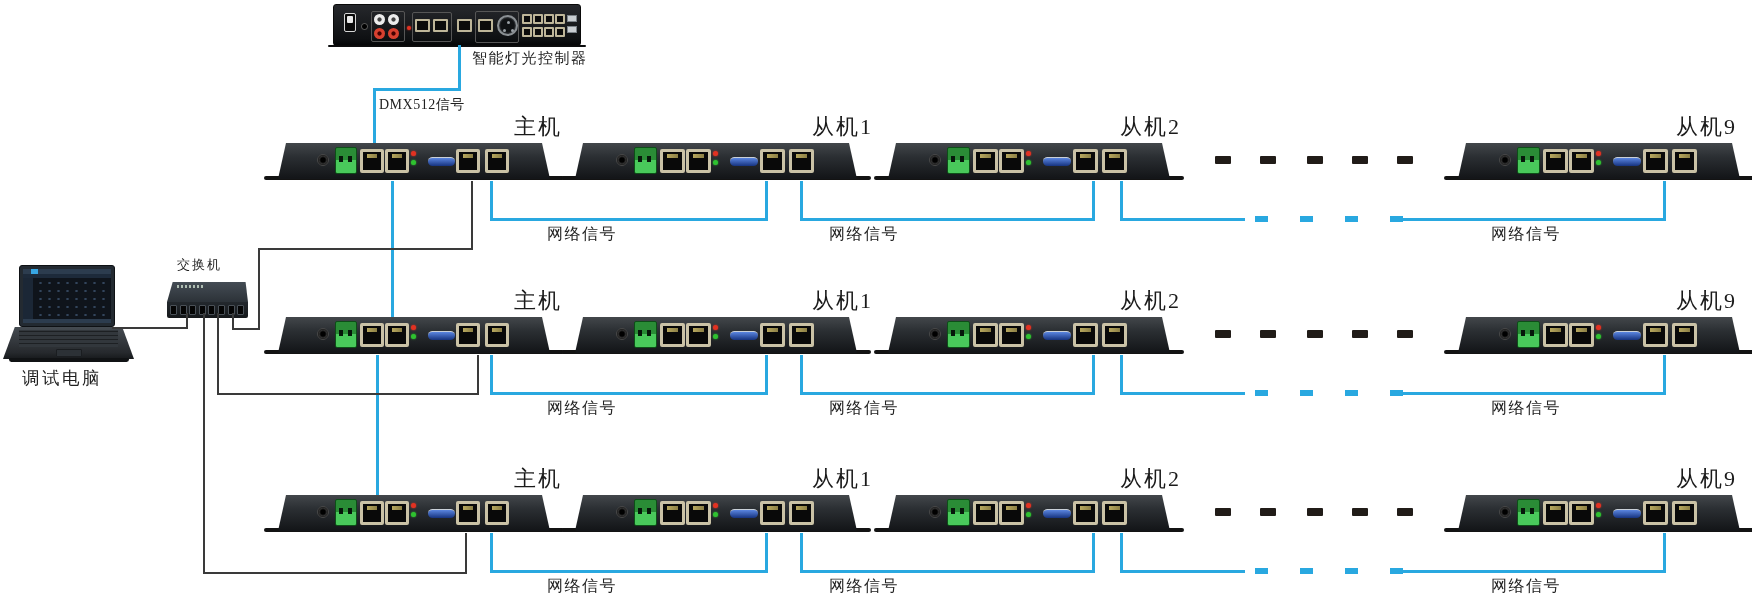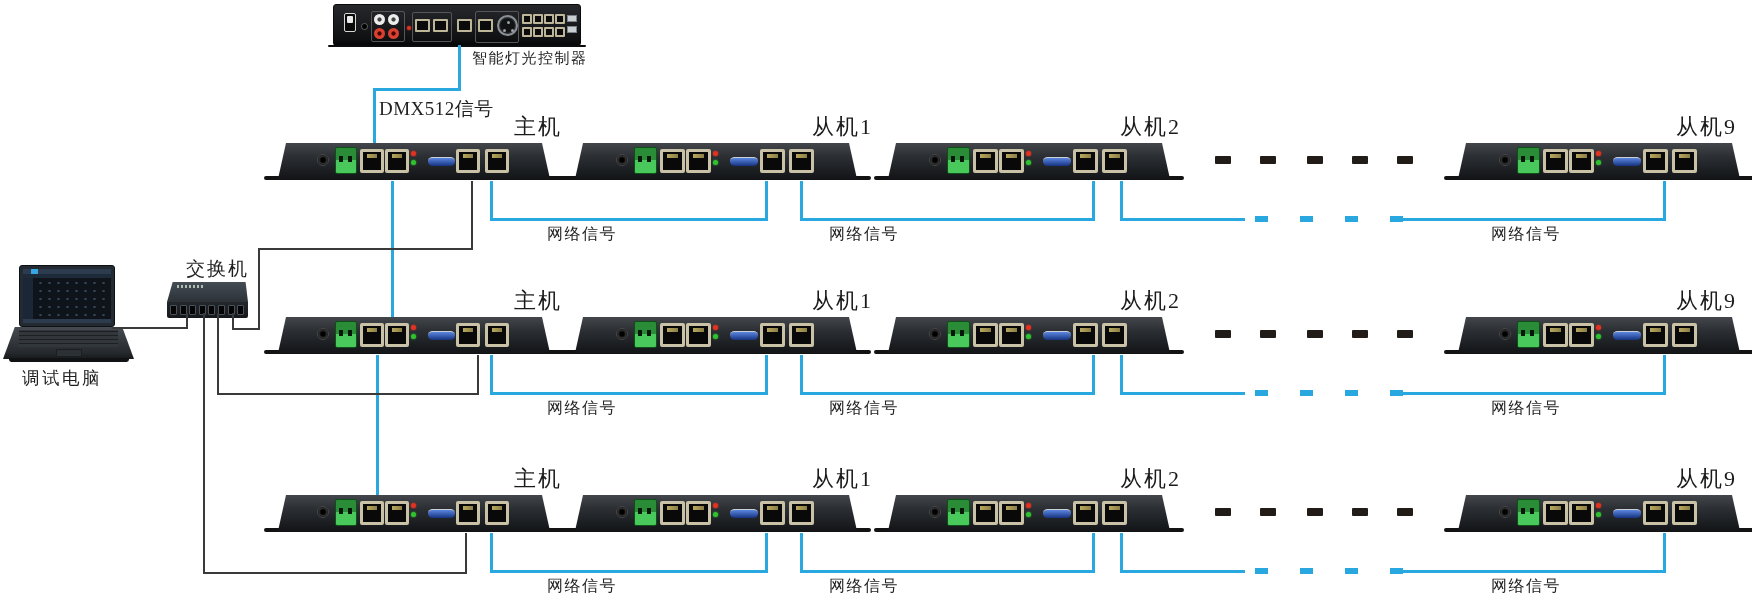--- a/index.html
+++ b/index.html
@@ -2,22 +2,22 @@
 <html><head>
 <meta charset="utf-8">
 <style>
   *{margin:0;padding:0;box-sizing:border-box}
   html,body{background:#fff}
   #stage{position:relative;width:1752px;height:604px;background:#fff;overflow:hidden;
          font-family:"Liberation Serif","DejaVu Serif",serif}
   #stage div{position:absolute}
   .lbl{color:#1f1f1f;white-space:nowrap}
   .ctrl-lbl{left:472px;top:49px;font-size:15px;letter-spacing:1.5px}
-  .dmx-lbl{left:379px;top:96px;font-size:19px;letter-spacing:.5px}
-  .switch-lbl{left:186px;top:256px;font-size:19px;letter-spacing:2px}
+  .dmx-lbl{left:379px;top:96px;font-size:14px;letter-spacing:.5px}
+  .switch-lbl{left:177px;top:256px;font-size:13px;letter-spacing:2px}
   .laptop-lbl{left:22px;top:366px;font-size:17.5px;letter-spacing:2.5px}
   .dlabel{font-size:22px;letter-spacing:2px;text-align:right;color:#1a1a1a;white-space:nowrap}
   .nlabel{font-size:16px;letter-spacing:1.5px;text-align:center;color:#242424;white-space:nowrap}
   .kw{background:var(--cable,#3a3a3a)}
   .bw{background:var(--blue,#29a8e0)}
   .bdash{background:#211c18;border-radius:1px}
   .bldash{background:var(--blue,#29a8e0)}
   .dev{background:linear-gradient(180deg,#43474b,#2b2f33 38%,#141619 96%);
        clip-path:polygon(8px 0,calc(100% - 8px) 0,100% 100%,0 100%);border-radius:2px}
   .dev-base{background:#131313;border-radius:2px}

